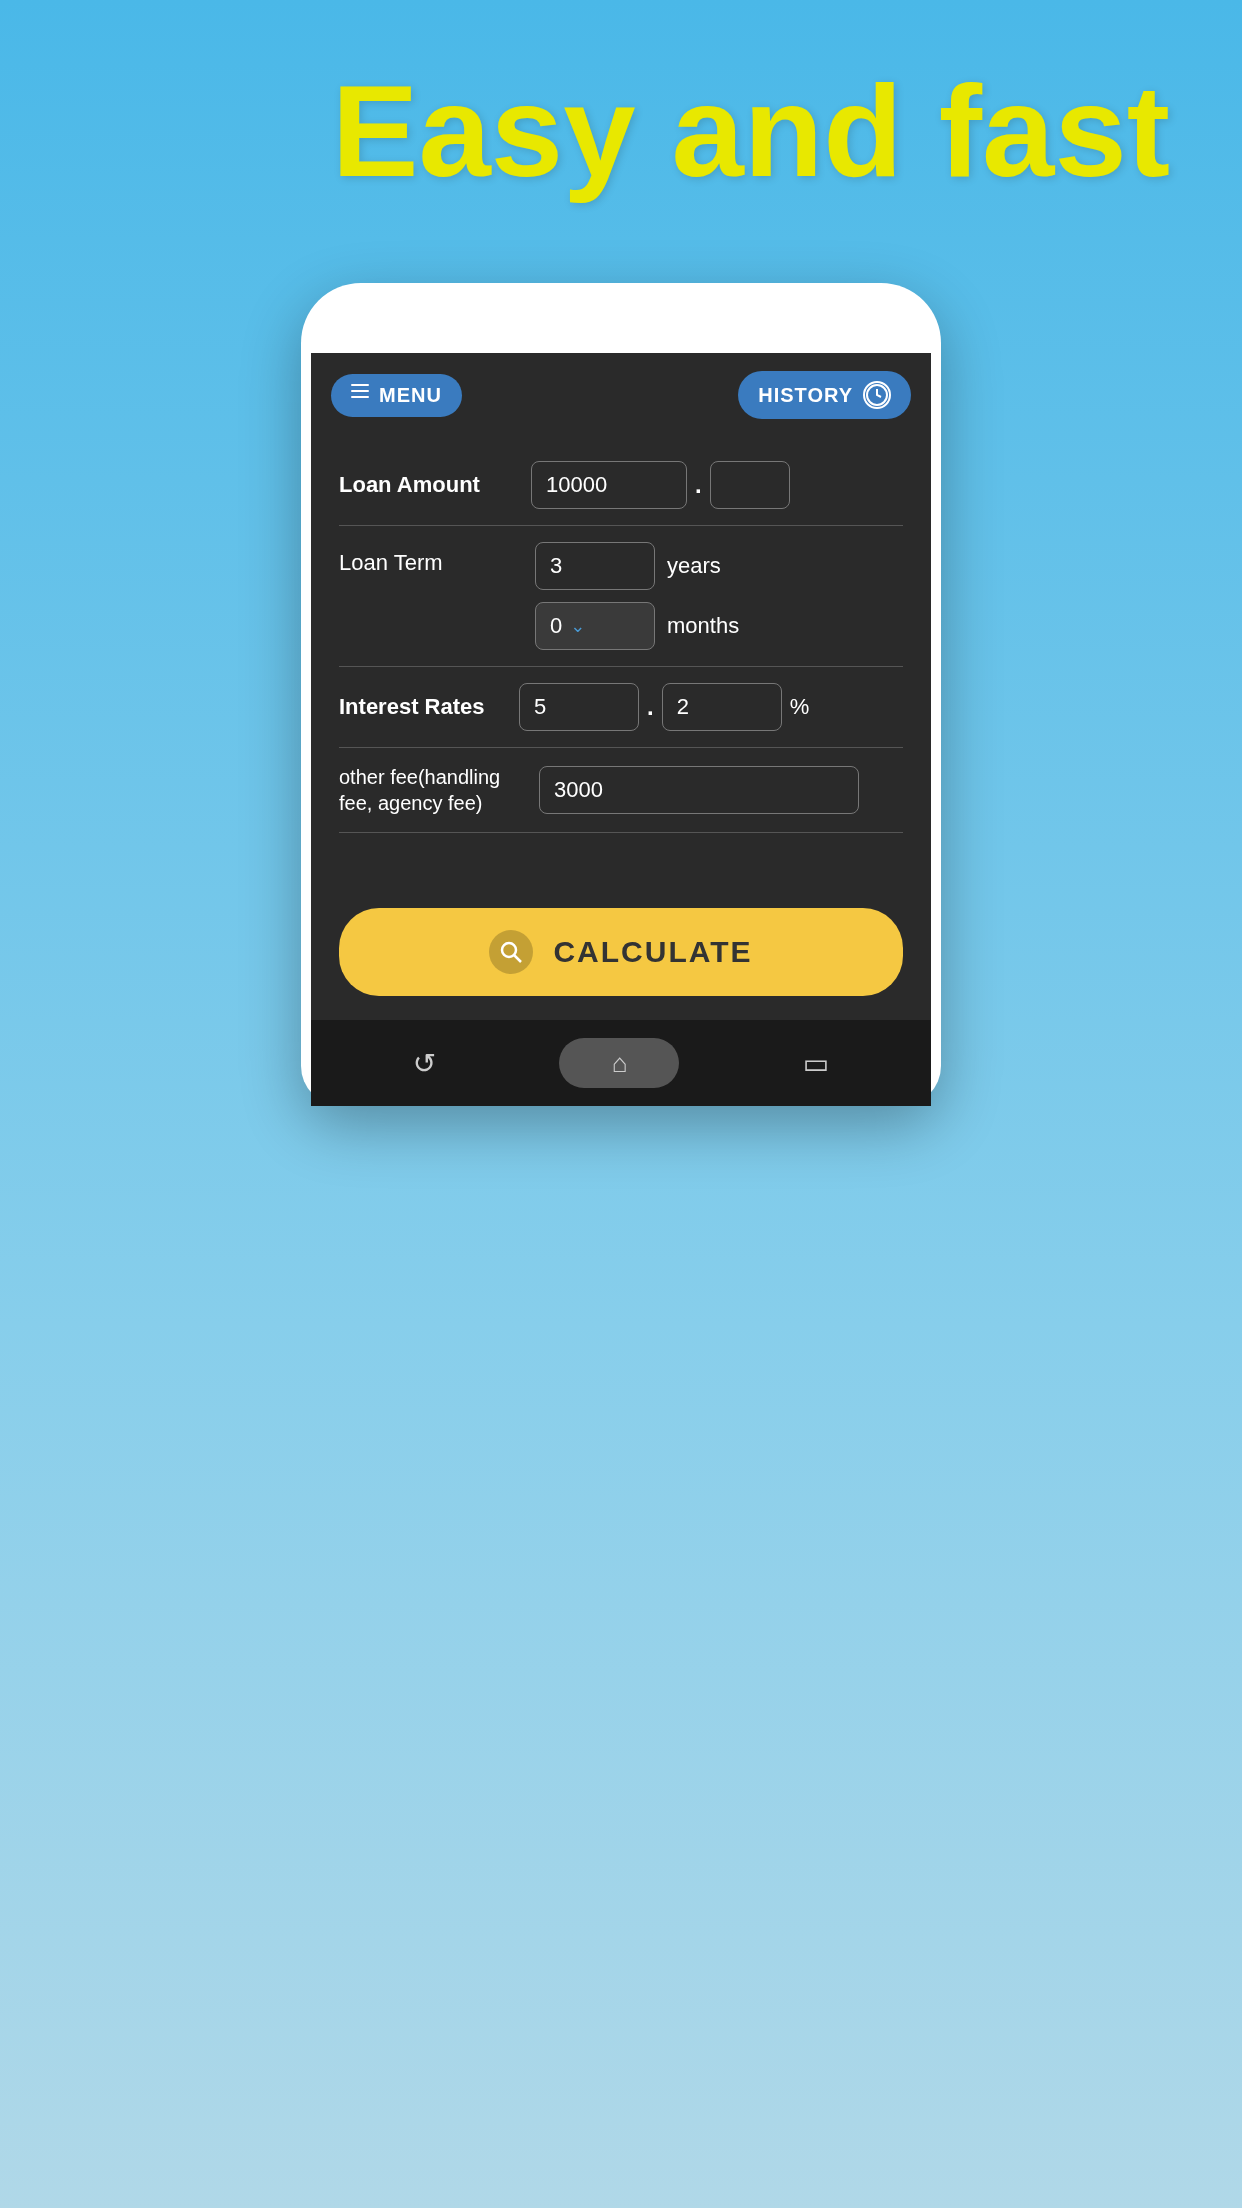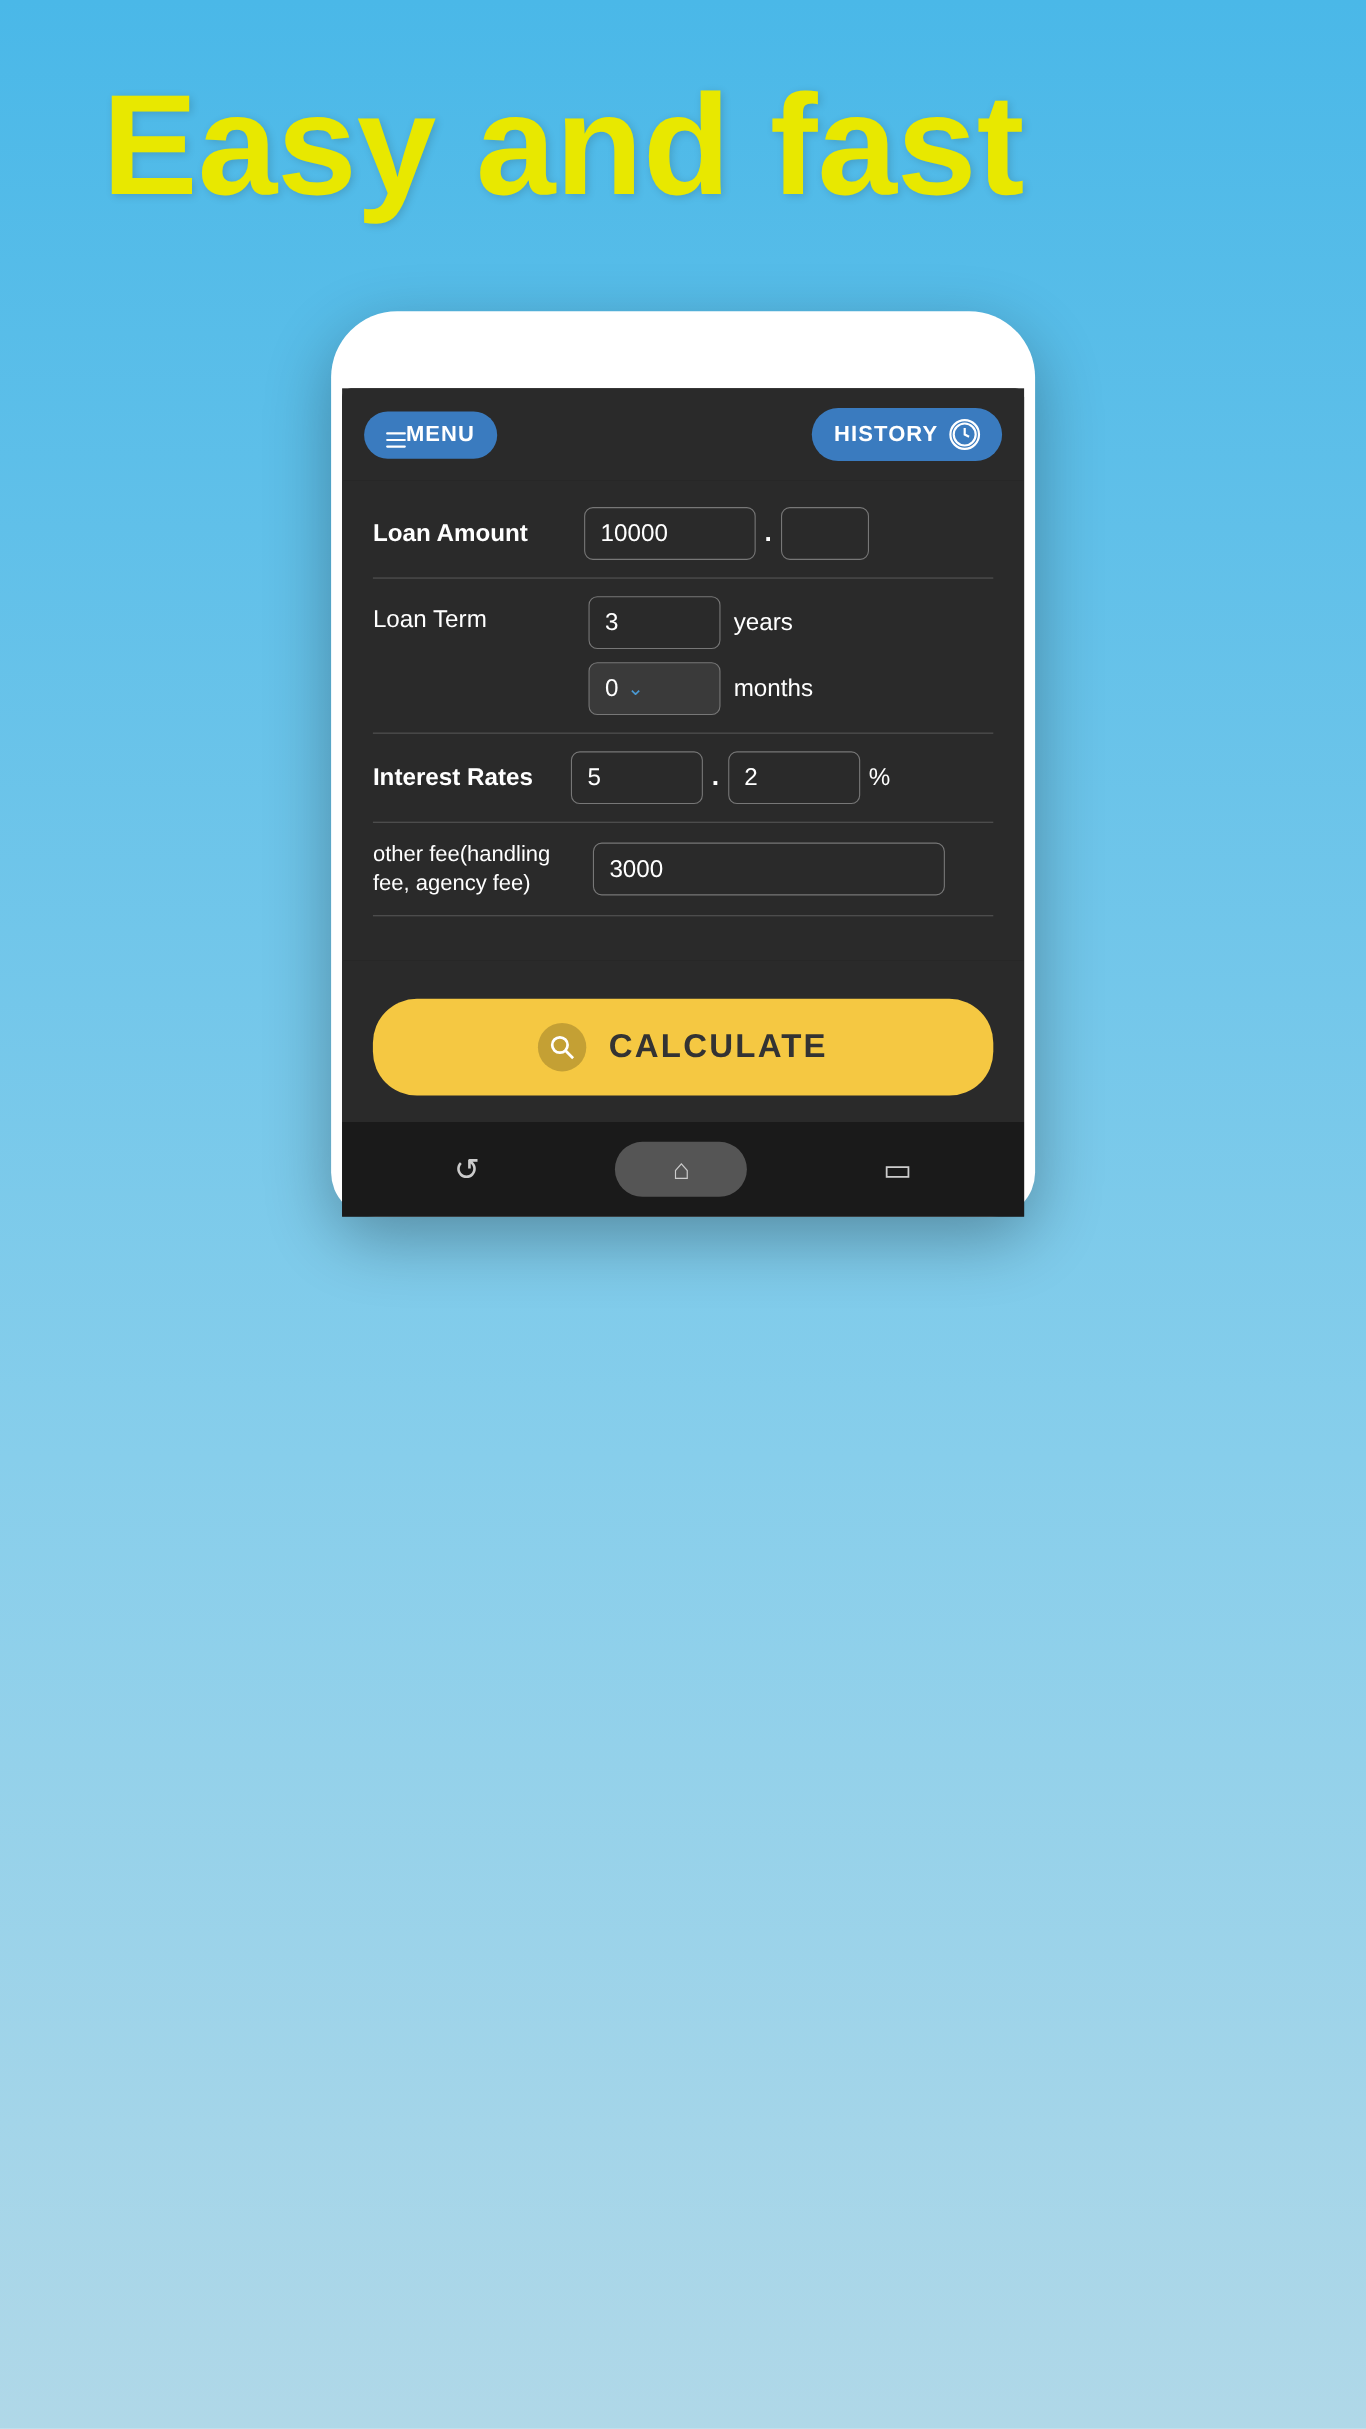--- a/index.html
+++ b/index.html
@@ -12,26 +12,26 @@
       flex-direction: column;
       align-items: center;
       font-family: 'Arial', sans-serif;
       overflow: hidden;
     }
 
     .headline {
       color: #e8e800;
       font-size: 130px;
       font-weight: bold;
-      text-align: left;
+      text-align: right;
       margin-top: 60px;
       line-height: 1.1;
       text-shadow: 2px 2px 8px rgba(0,0,0,0.15);
       width: 100%;
-      padding: 0 93px;
+      padding: 0 72px;
     }
 
     .phone-wrapper {
       margin-top: 80px;
       width: 640px;
       background: white;
       border-radius: 60px 60px 40px 40px;
       padding: 30px 10px 0 10px;
       box-shadow: 0 20px 60px rgba(0,0,0,0.3);
       display: flex;
@@ -58,21 +58,22 @@
       justify-content: space-between;
       align-items: center;
       padding: 18px 20px;
     }
 
     .menu-btn {
       background: #3a7bbf;
       border-radius: 25px;
       padding: 10px 20px;
       display: flex;
-      align-items: flex-end;
+      align-items: flex-start;
+      gap: 10px;
       cursor: pointer;
     }
 
     .menu-btn .hamburger-icon {
       display: flex;
       flex-direction: column;
       gap: 4px;
     }
 
     .menu-btn .hamburger-icon span {

